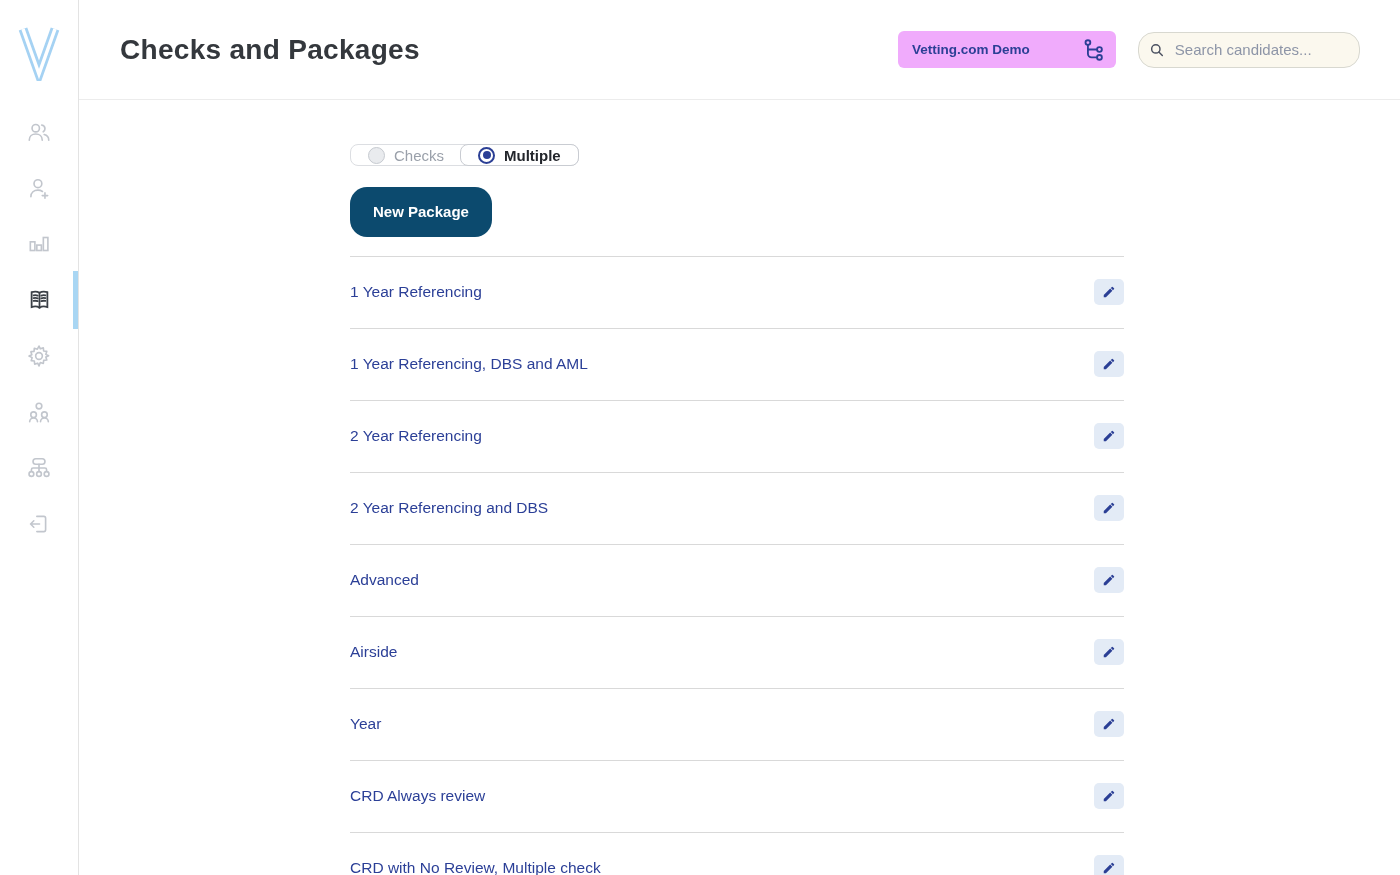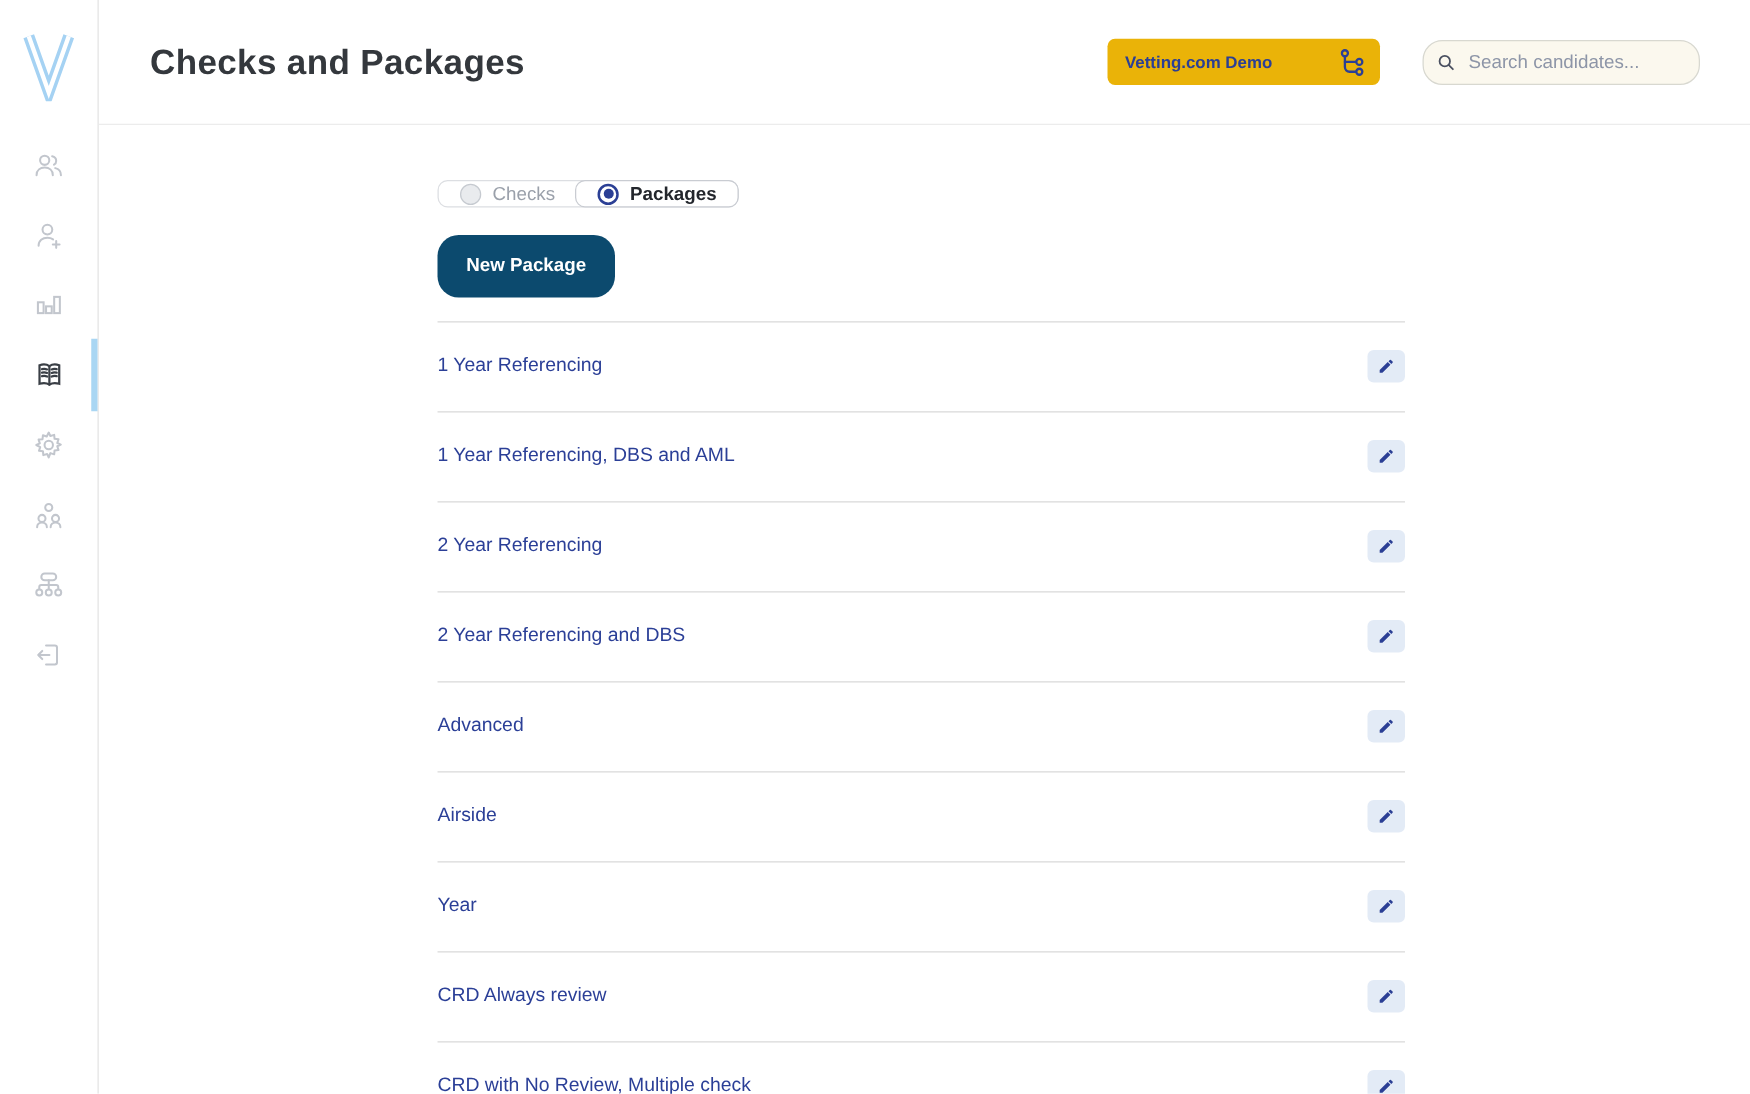--- a/index.html
+++ b/index.html
@@ -38,23 +38,23 @@
     border-bottom: 1px solid #ececec;
     display: flex; align-items: center;
     padding: 0 40px 0 41px;
   }
   .page-title {
     margin: 0; font-size: 28px; font-weight: 800; letter-spacing: .3px;
     color: #34383d; margin-right: auto;
   }
   .account-chip {
     height: 37px; width: 218px;
-    background: #eab308; border-radius: 6px;
+    background: #f0abfc; border-radius: 6px;
     display: flex; align-items: center; justify-content: space-between;
-    padding: 0 11px 0 14px; margin-right: 34px; cursor: pointer;
+    padding: 0 11px 0 14px; margin-right: 22px; cursor: pointer;
   }
   .account-chip-label { font-size: 13.5px; font-weight: 700; color: #2b3f95; }
   .search-box {
     width: 222px; height: 36px;
     background: #fbf8ee; border: 1px solid #d8d8d0; border-radius: 16px;
     display: flex; align-items: center; padding: 0 10px; gap: 8px;
   }
   .search-box input {
     border: none; background: transparent; outline: none;
     font-family: "Liberation Sans", sans-serif;
@@ -202,21 +202,21 @@
     <main>
       <div class="content">
 
         <div class="view-toggle">
           <div class="seg">
             <span class="radio unchecked"></span>
             <span class="seg-label">Checks</span>
           </div>
           <div class="seg selected">
             <span class="radio checked"></span>
-            <span class="seg-label">Packages</span>
+            <span class="seg-label">Multiple</span>
           </div>
         </div>
 
         <button class="new-pkg">New Package</button>
 
         <div class="pkg-list">
           <div class="pkg-row">
             <a class="pkg-name">1 Year Referencing</a>
             <button class="edit-btn">
               <svg width="14" height="14" viewBox="0 0 24 24" fill="#2b3f95">

